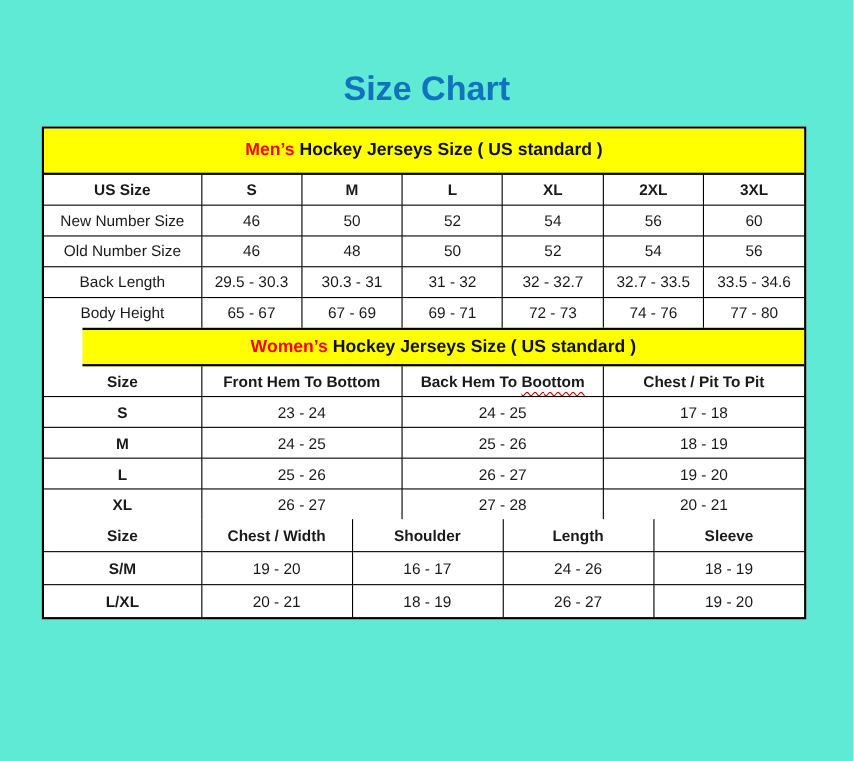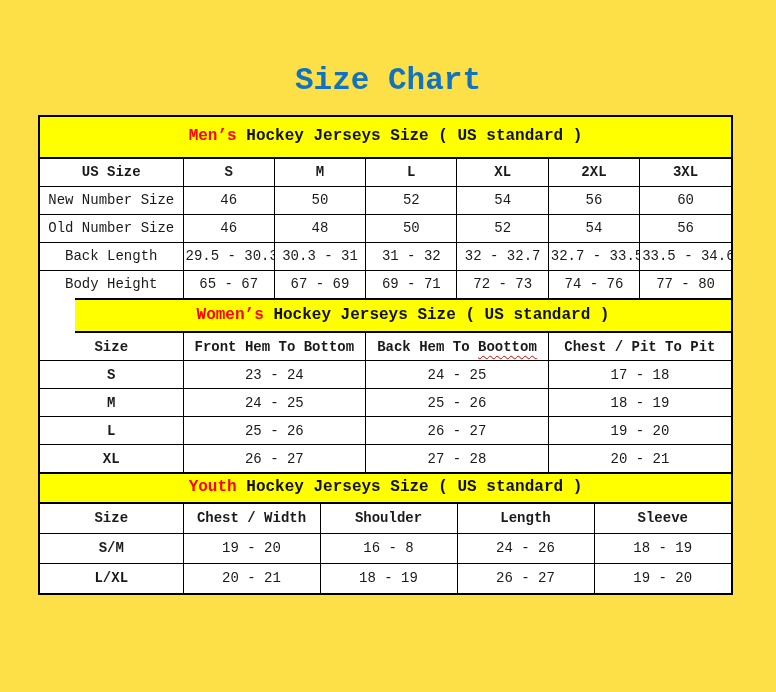--- a/index.html
+++ b/index.html
@@ -1,22 +1,22 @@
 <!DOCTYPE html>
 <html style="--title-blue: #1173bd; --banner-yellow: #ffff00; --highlight-red: #ff0000; --wavy-red: #d40000; --border-black: #000000;"><head>
 <meta charset="utf-8">
 <style>
   html, body { margin: 0; padding: 0; background: #ffffff; }
   .page {
     position: relative;
     width: 776px;
     height: 692px;
-    background: #fde047;
+    background: #5eead4;
     overflow: hidden;
-    font-family: Liberation Mono, monospace;
+    font-family: Liberation Sans, sans-serif;
     color: #1a1a1a;
   }
   .title {
     margin: 0;
     padding: 64px 0 17px 0;
     text-align: center;
     font-size: 31px;
     line-height: 1.1;
     font-weight: 700;
     color: var(--title-blue, #1173bd);
@@ -191,21 +191,20 @@
               <th scope="row">XL</th>
               <td>26 - 27</td>
               <td>27 - 28</td>
               <td>20 - 21</td>
             </tr>
           </tbody>
         </table>
     </section>
 
     <section class="sec sec-youth">
-      <header class="banner"><span class="hl">Youth</span><span> Hockey Jerseys Size ( US standard )</span></header>
       <table class="size-table">
           <colgroup>
             <col class="col-label">
             <col class="col-data">
             <col class="col-data">
             <col class="col-data">
             <col class="col-data">
           </colgroup>
           <thead>
             <tr>
@@ -213,21 +212,21 @@
               <th>Chest / Width</th>
               <th>Shoulder</th>
               <th>Length</th>
               <th>Sleeve</th>
             </tr>
           </thead>
           <tbody>
             <tr>
               <th scope="row">S/M</th>
               <td>19 - 20</td>
-              <td>16 - 8</td>
+              <td>16 - 17</td>
               <td>24 - 26</td>
               <td>18 - 19</td>
             </tr>
             <tr>
               <th scope="row">L/XL</th>
               <td>20 - 21</td>
               <td>18 - 19</td>
               <td>26 - 27</td>
               <td>19 - 20</td>
             </tr>

